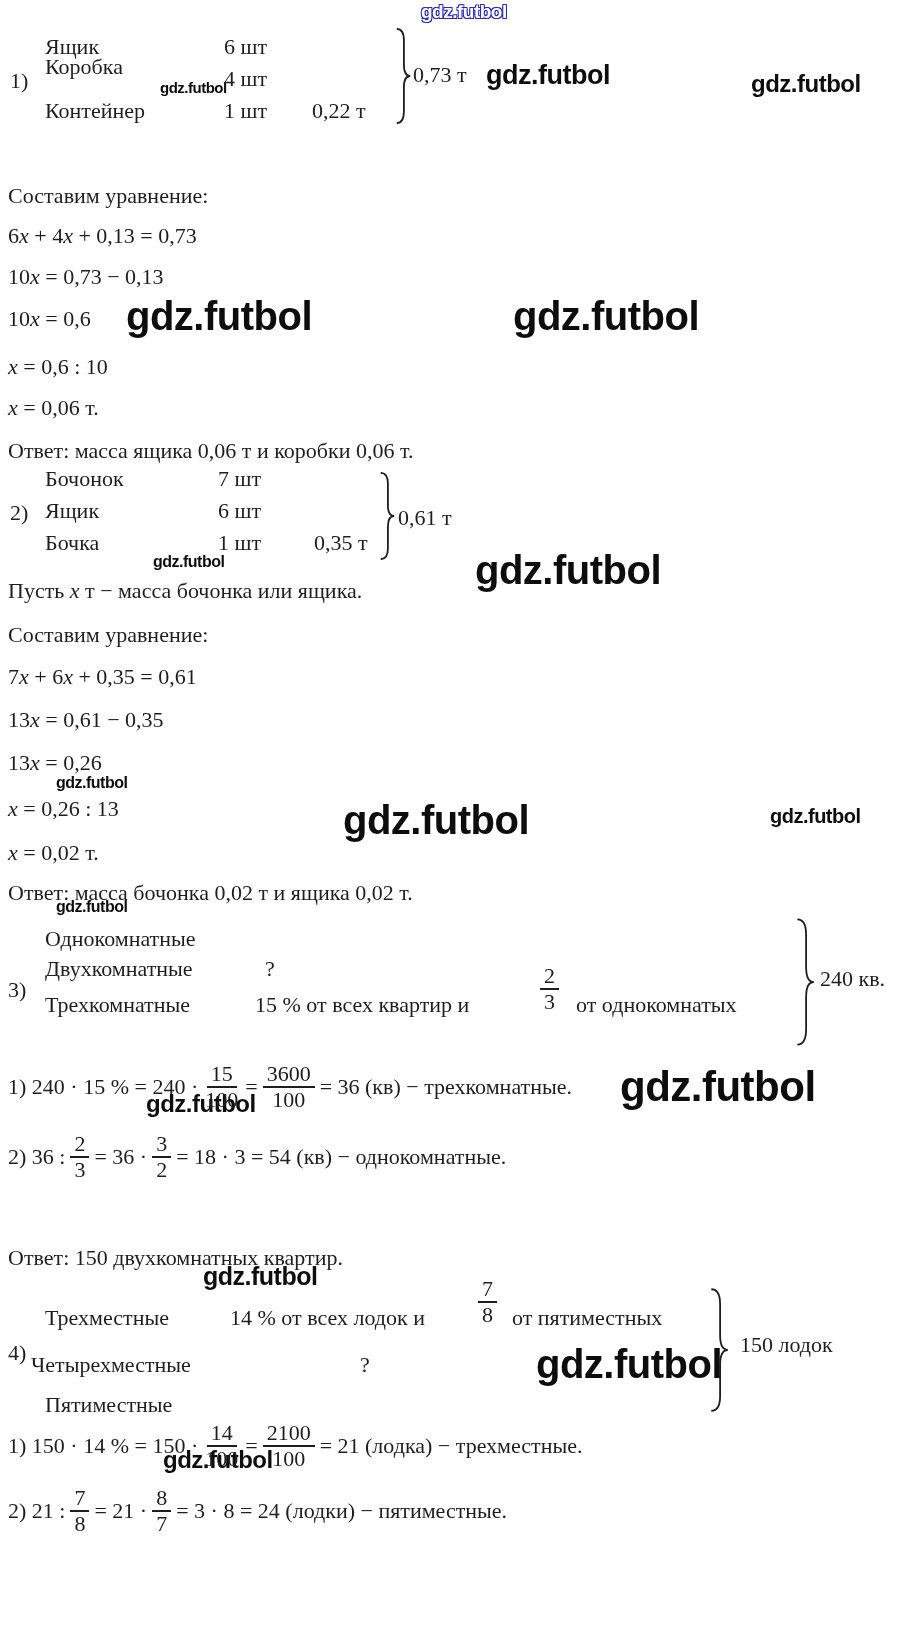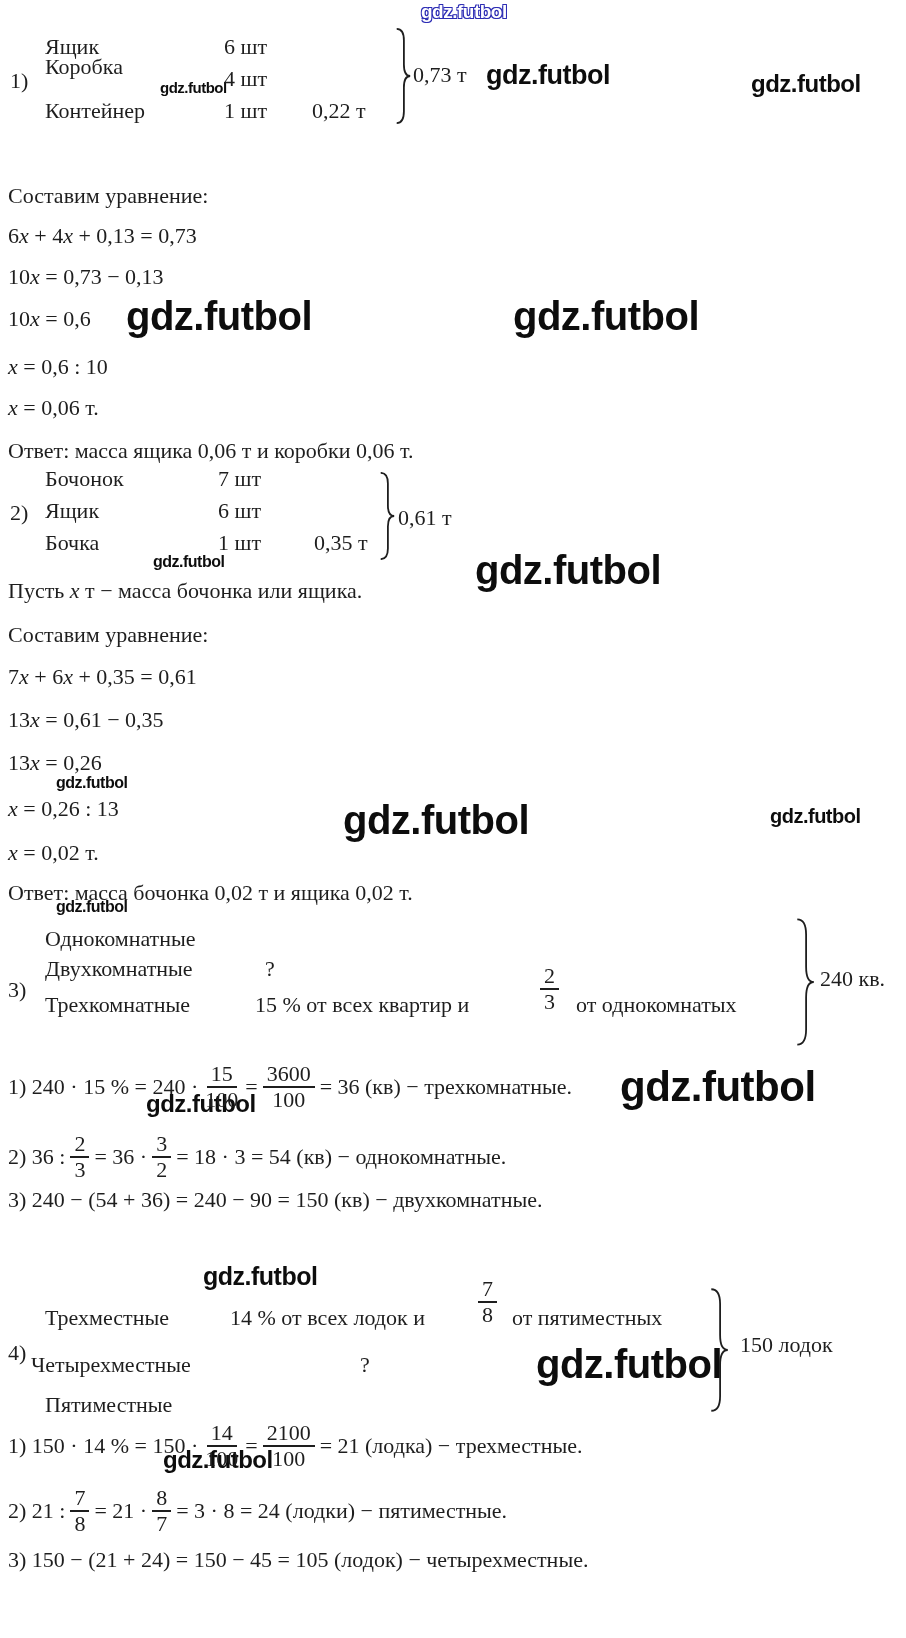--- a/index.html
+++ b/index.html
@@ -109,21 +109,21 @@
         <span class="fn">3600</span>
         <span class="fd">100</span>
       </span> = 36 (кв) − трехкомнатные.</div>
   <div class="mline" style="top:1126px">2) 36 : <span class="frac">
         <span class="fn">2</span>
         <span class="fd">3</span>
       </span> = 36 · <span class="frac">
         <span class="fn">3</span>
         <span class="fd">2</span>
       </span> = 18 · 3 = 54 (кв) − однокомнатные.</div>
-  <div class="mline" style="top:1180px;height:40px">3) 240 − (54 + 36) = 240 − 90 = 150 (кв) − двухкомнатные.</div>
+  <div class="abs" style="left:8px;top:1245px">Ответ: 150 двухкомнатных квартир.</div>
 
   <span class="abs" style="left:45px;top:1305px">Трехместные</span>
   <span class="abs" style="left:230px;top:1305px">14 % от всех лодок и</span>
   <span class="cfrac" style="left:478px;top:1277px">
     <span class="fn">7</span>
     <span class="fd">8</span>
   </span>
   <span class="abs" style="left:512px;top:1305px">от пятиместных</span>
   <span class="abs" style="left:8px;top:1340px">4)</span>
   <span class="abs" style="left:31px;top:1352px">Четырехместные</span>
@@ -141,15 +141,14 @@
         <span class="fn">2100</span>
         <span class="fd">100</span>
       </span> = 21 (лодка) − трехместные.</div>
   <div class="mline" style="top:1480px">2) 21 : <span class="frac">
         <span class="fn">7</span>
         <span class="fd">8</span>
       </span> = 21 · <span class="frac">
         <span class="fn">8</span>
         <span class="fd">7</span>
       </span> = 3 · 8 = 24 (лодки) − пятиместные.</div>
-  <div class="mline" style="top:1540px;height:40px">3) 150 − (21 + 24) = 150 − 45 = 105 (лодок) − четырехместные.</div>
 
 </div>
 
 </body></html>

